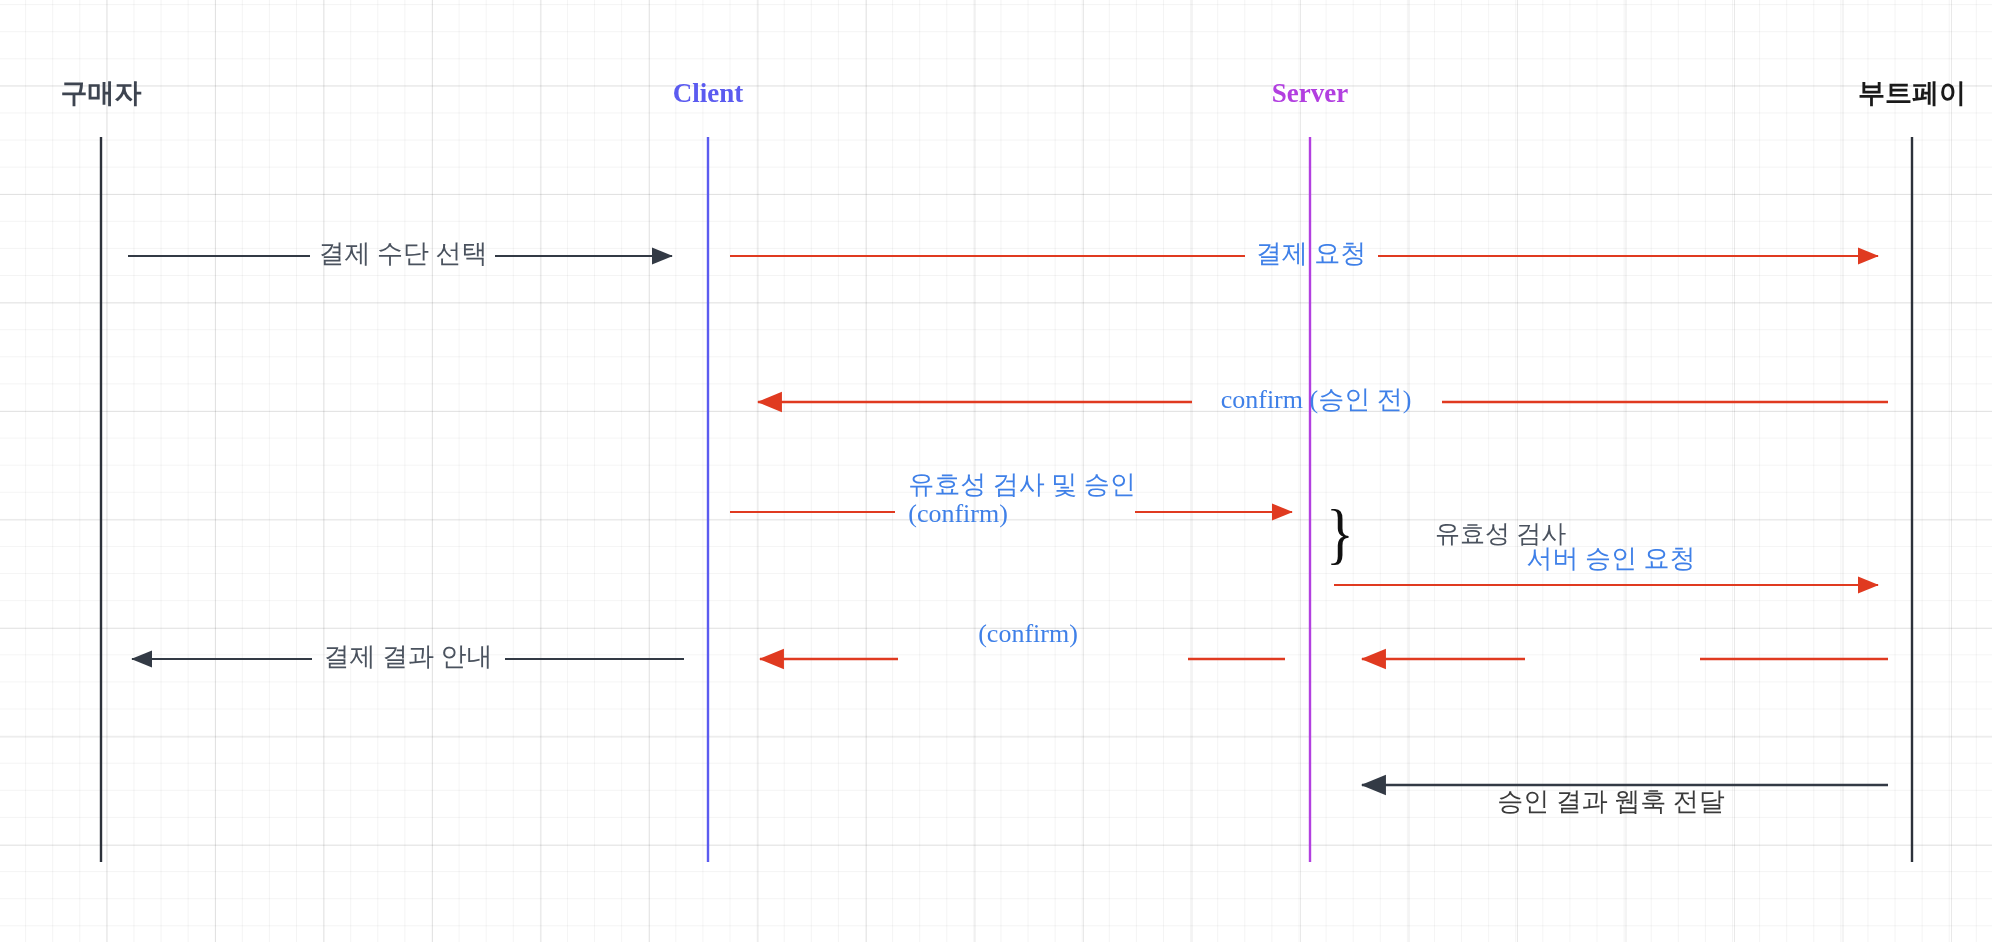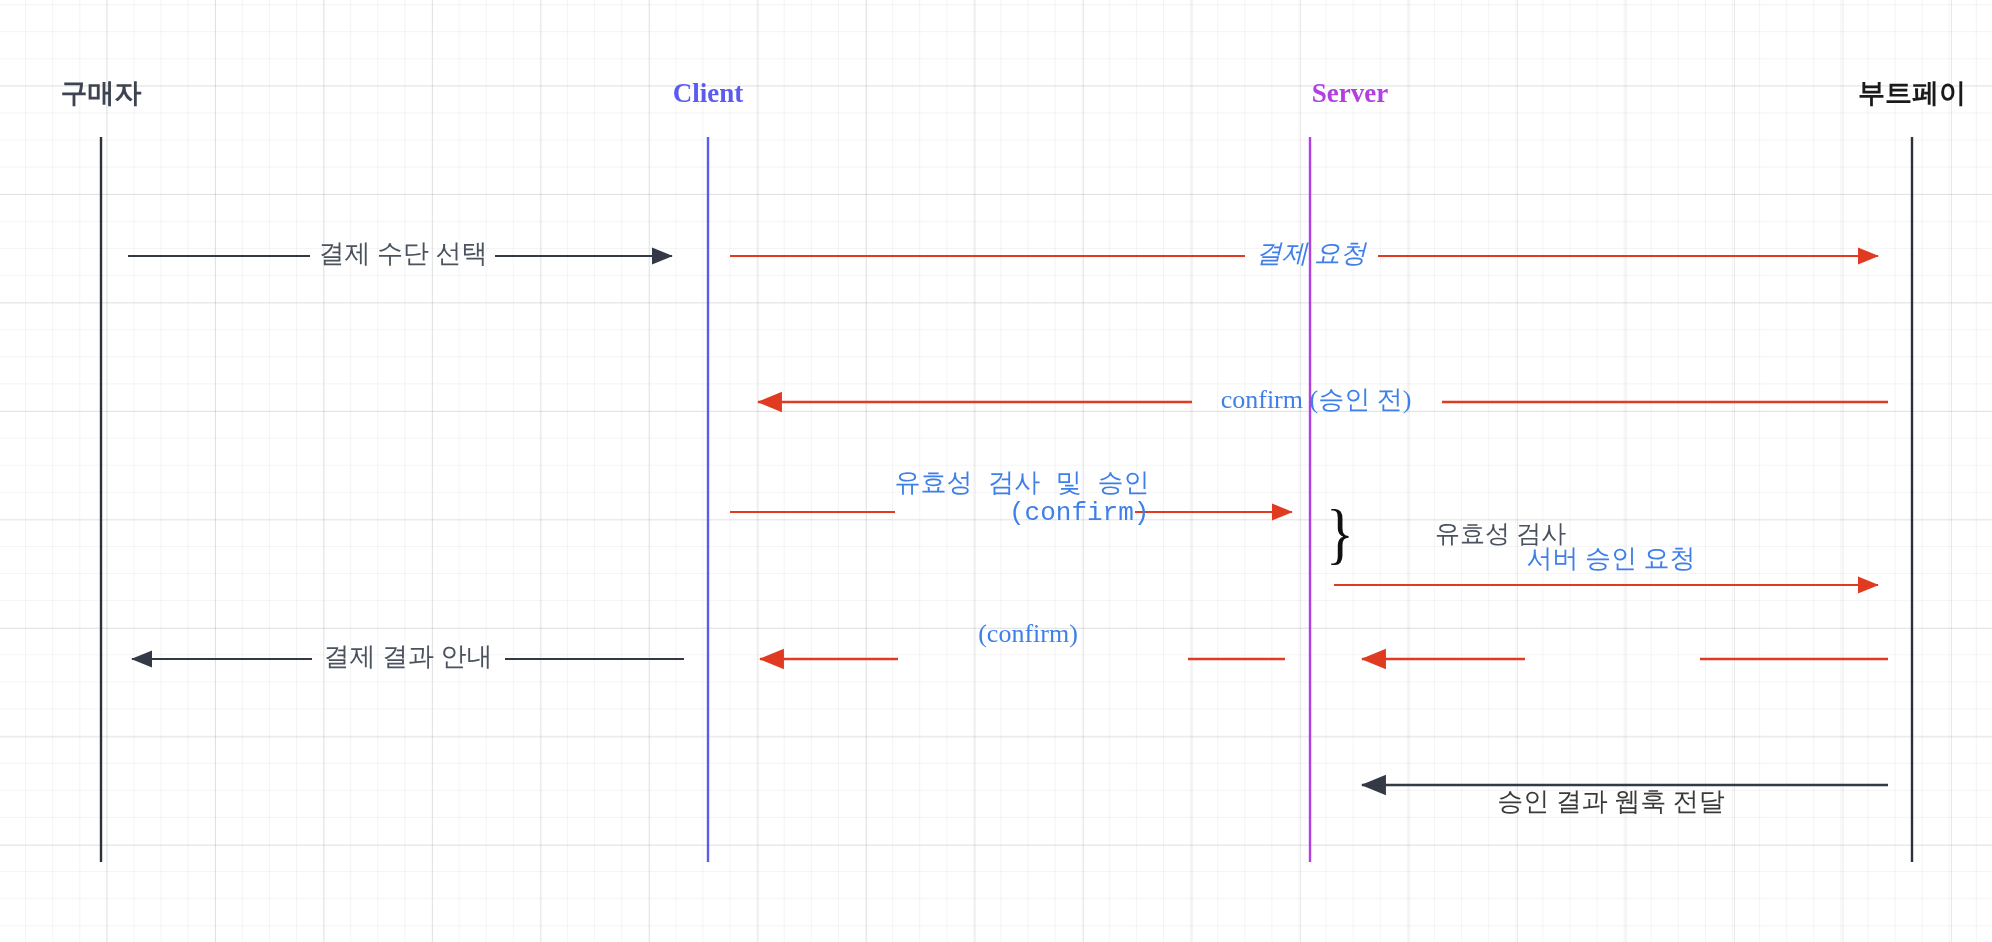--- a/index.html
+++ b/index.html
@@ -45,21 +45,21 @@
   .actor-label.plain {
     font-weight: bold;
   }
 
   .msg-label {
     position: absolute;
     transform: translateX(-50%);
     white-space: nowrap;
     font-size: 26px;
     line-height: 1.08;
-    text-align: right;
+    text-align: left;
   }
   .msg-label.two-line {
     line-height: 1.12;
   }
   .msg-label span { display: block; }
 
   .note-label {
     position: absolute;
     transform: translateX(-50%);
     white-space: nowrap;
@@ -145,31 +145,31 @@
 
     <g>
       <line x1="1888" y1="785" x2="1362" y2="785" stroke="#333a45" stroke-width="2.6" marker-end="url(#arrow-dark-l)"></line>
     </g>
   </svg>
 
   <div class="actor-label plain" style="left:101px; top:80px; color:#3d4450;">구매자</div>
 
   <div class="actor-label" style="left:708px; top:80px; color:#5b5bf0;">Client</div>
 
-  <div class="actor-label" style="left:1350px; top:80px; color:#b23fe0;">Server</div>
+  <div class="actor-label" style="left:1310px; top:80px; color:#b23fe0;">Server</div>
 
   <div class="actor-label plain" style="left:1912px; top:80px; color:#1a1a1a;">부트페이</div>
 
   <div class="msg-label" style="left:403px; top:240px; color:#4a525e;">결제 수단 선택</div>
 
-  <div class="msg-label" style="left:1311px; top:240px; color:#3f80e8;font-style:italic;">결제 요청</div>
+  <div class="msg-label" style="left:1311px; top:240px; color:#3f80e8;">결제 요청</div>
 
   <div class="msg-label" style="left:1316px; top:386px; color:#3f80e8;">confirm (승인 전)</div>
 
-  <div class="msg-label two-line" style="left:1022px; top:470px; color:#3f80e8;font-family:Liberation Mono, monospace;">
+  <div class="msg-label two-line" style="left:1022px; top:470px; color:#3f80e8;">
     <span>유효성 검사 및 승인</span>
     <span>(confirm)</span>
   </div>
 
   <div class="msg-label" style="left:1611px; top:545px; color:#3f80e8;">서버 승인 요청</div>
 
   <div class="msg-label" style="left:408px; top:643px; color:#4a525e;">결제 결과 안내</div>
 
   <div class="msg-label two-line" style="left:1028px; top:619px; color:#3f80e8;">
     <span>(confirm)</span>

